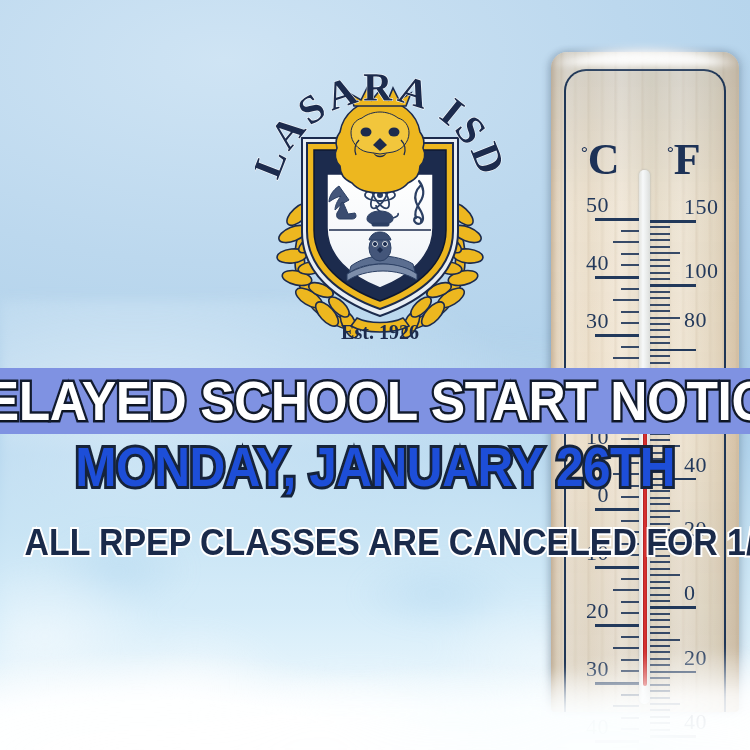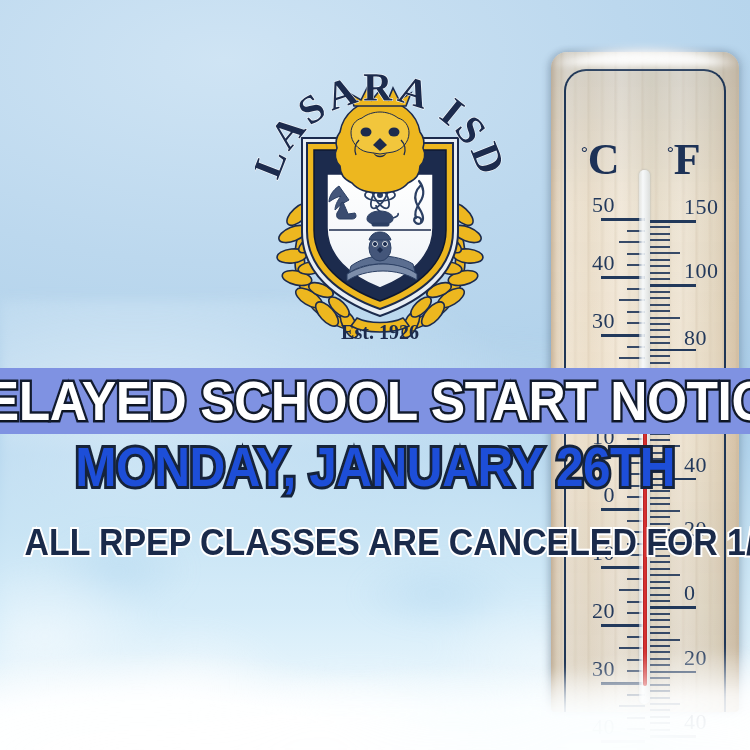--- a/index.html
+++ b/index.html
@@ -135,21 +135,21 @@
     border-radius: 2px;
   }
   .mercury-top {
     position: absolute;
     left: 2.5px; width: 6px; top: 241px; height: 8px;
     border-radius: 3px;
     background: #c62b2b;
   }
 
   .scale { position: absolute; top: 0; bottom: 0; }
-  .scale-c { left: 20px; width: 74px; }
+  .scale-c { left: 14px; width: 74px; }
   .scale-f { left: 99px; width: 76px; }
   .tick {
     position: absolute;
     height: 2px;
     background: #22395b;
   }
   .tick.minor { opacity: .9; }
   .scale-c .tick { right: 0; }
   .scale-f .tick { left: 0; }
   .tick.major { height: 2.5px; }
@@ -327,21 +327,21 @@
         <div class="tick minor" style="top: 238.84px; width: 20px;"></div>
         <div class="tick minor" style="top: 245.28px; width: 20px;"></div>
         <div class="tick minor" style="top: 251.72px; width: 20px;"></div>
         <div class="tick minor" style="top: 258.16px; width: 20px;"></div>
         <div class="tick minor" style="top: 264.6px; width: 30px;"></div>
         <div class="tick minor" style="top: 271.04px; width: 20px;"></div>
         <div class="tick minor" style="top: 277.48px; width: 20px;"></div>
         <div class="tick minor" style="top: 283.92px; width: 20px;"></div>
         <div class="tick minor" style="top: 290.36px; width: 20px;"></div>
         <div class="tick major" style="top: 296.8px; width: 46px;"></div>
-        <div class="num" style="top: 275px;">80</div>
+        <div class="num" style="top: 257px;">80</div>
         <div class="tick minor" style="top: 303.24px; width: 20px;"></div>
         <div class="tick minor" style="top: 309.68px; width: 20px;"></div>
         <div class="tick minor" style="top: 316.12px; width: 20px;"></div>
         <div class="tick minor" style="top: 322.56px; width: 20px;"></div>
         <div class="tick minor" style="top: 329px; width: 30px;"></div>
         <div class="tick minor" style="top: 335.44px; width: 20px;"></div>
         <div class="tick minor" style="top: 341.88px; width: 20px;"></div>
         <div class="tick minor" style="top: 348.32px; width: 20px;"></div>
         <div class="tick minor" style="top: 354.76px; width: 20px;"></div>
         <div class="tick major" style="top: 361.2px; width: 46px;"></div>

